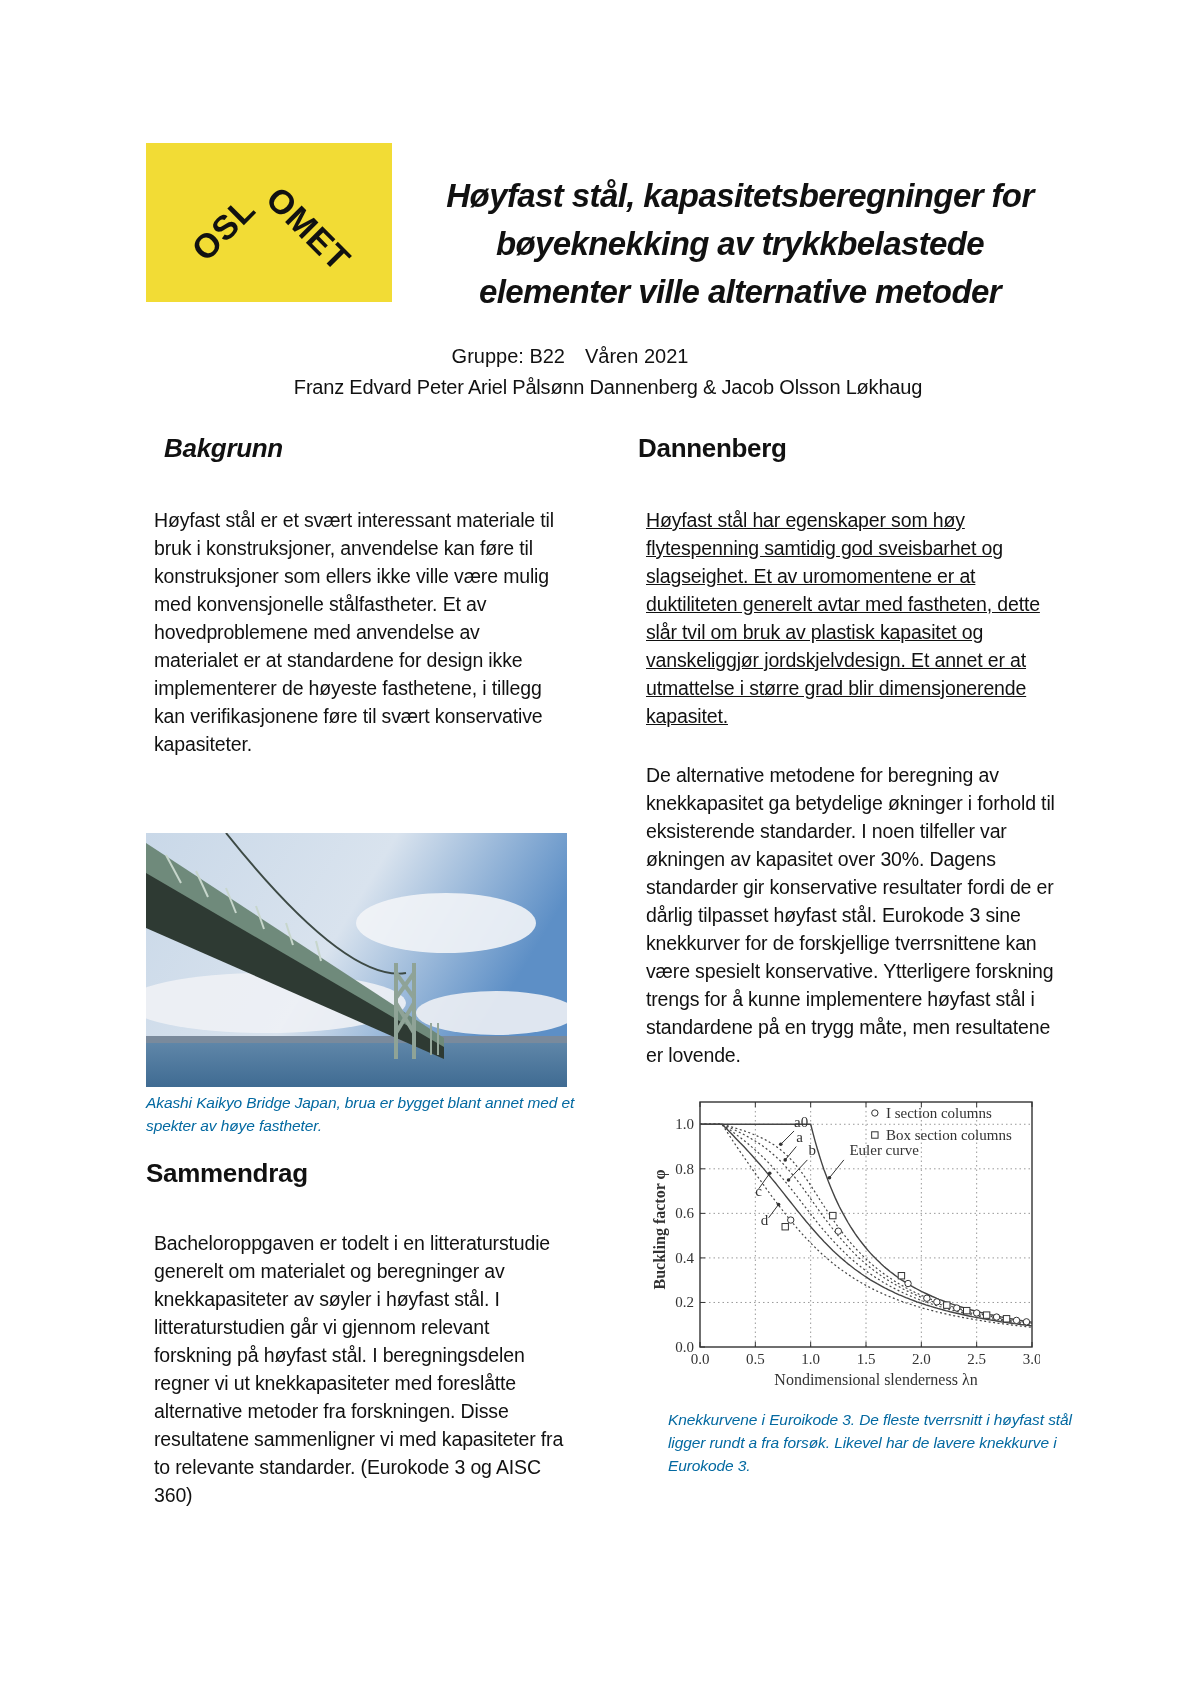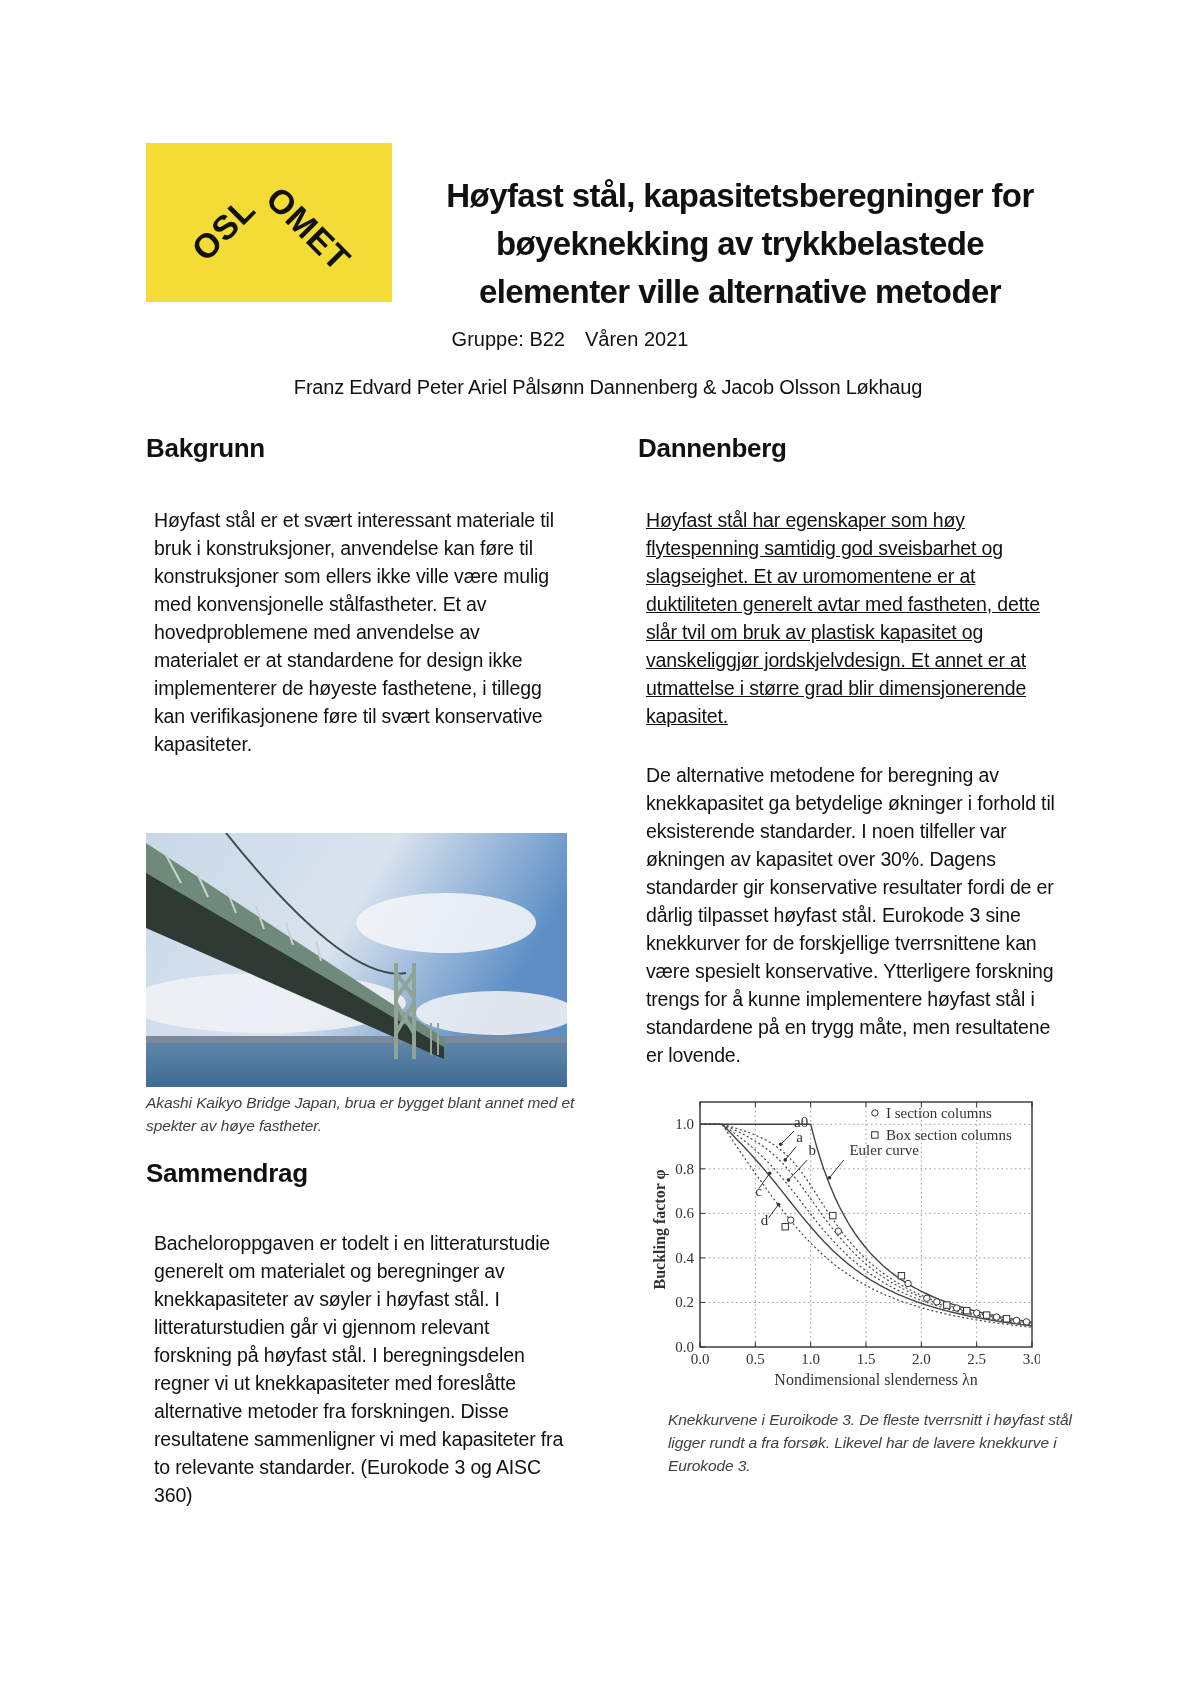--- a/index.html
+++ b/index.html
@@ -4,33 +4,33 @@
 <style>
   html, body { margin: 0; padding: 0; background: #ffffff; }
   body { width: 1190px; height: 1684px; position: relative; overflow: hidden;
          font-family: "Liberation Sans", "DejaVu Sans", sans-serif; color: #111; }
   .abs { position: absolute; }
 
   #logo { left: 146px; top: 143px; width: 246px; height: 159px; background: #F2DC35; overflow: hidden; }
   #logo svg { width: 100%; height: 100%; display: block; }
 
   #title { left: 400px; top: 172px; width: 680px; text-align: center;
-           font-weight: bold; font-size: 33px; line-height: 48px; letter-spacing: -0.6px; }
+           font-weight: bold; font-size: 33px; line-height: 48px; letter-spacing: -0.6px; font-style: italic; }
   #title div { white-space: nowrap; }
 
-  #group-line { left: 0; width: 1140px; top: 328px; text-align: center; font-size: 20px; }
+  #group-line { left: 0; width: 1140px; top: 345px; text-align: center; font-size: 20px; }
   #authors-line { left: 13px; width: 1190px; top: 376px; text-align: center; font-size: 20px; letter-spacing: -0.2px; }
   #group-line span.sep { display: inline-block; width: 20px; }
 
   .heading { font-weight: bold; font-size: 26px; letter-spacing: -0.3px; }
   .body-text { font-size: 19.5px; line-height: 28px; letter-spacing: -0.15px; }
   .body-text p { margin: 8px; }
-  .caption { font-style: italic; font-size: 15.5px; line-height: 23px; color: #404040; letter-spacing: -0.1px; }
-
-  #h-bakgrunn { left: 146px; top: 433px; }
+  .caption { font-style: italic; font-size: 15.5px; line-height: 23px; color: #0369a1; letter-spacing: -0.1px; }
+
+  #h-bakgrunn { left: 164px; top: 433px; font-style: italic; }
   #p-bakgrunn { left: 146px; top: 498px; width: 420px; }
   #bridge { left: 146px; top: 833px; width: 421px; height: 254px; overflow: hidden; }
   #bridge svg { display: block; width: 100%; height: 100%; }
   #cap-bridge { left: 146px; top: 1091px; width: 430px; }
   #h-sammendrag { left: 146px; top: 1158px; }
   #p-sammendrag { left: 146px; top: 1221px; width: 430px; }
 
   #h-konklusjon { left: 638px; top: 433px; }
   #p-konklusjon1 { left: 638px; top: 498px; width: 430px; text-decoration: underline; }
   #p-konklusjon2 { left: 638px; top: 753px; width: 430px; }

